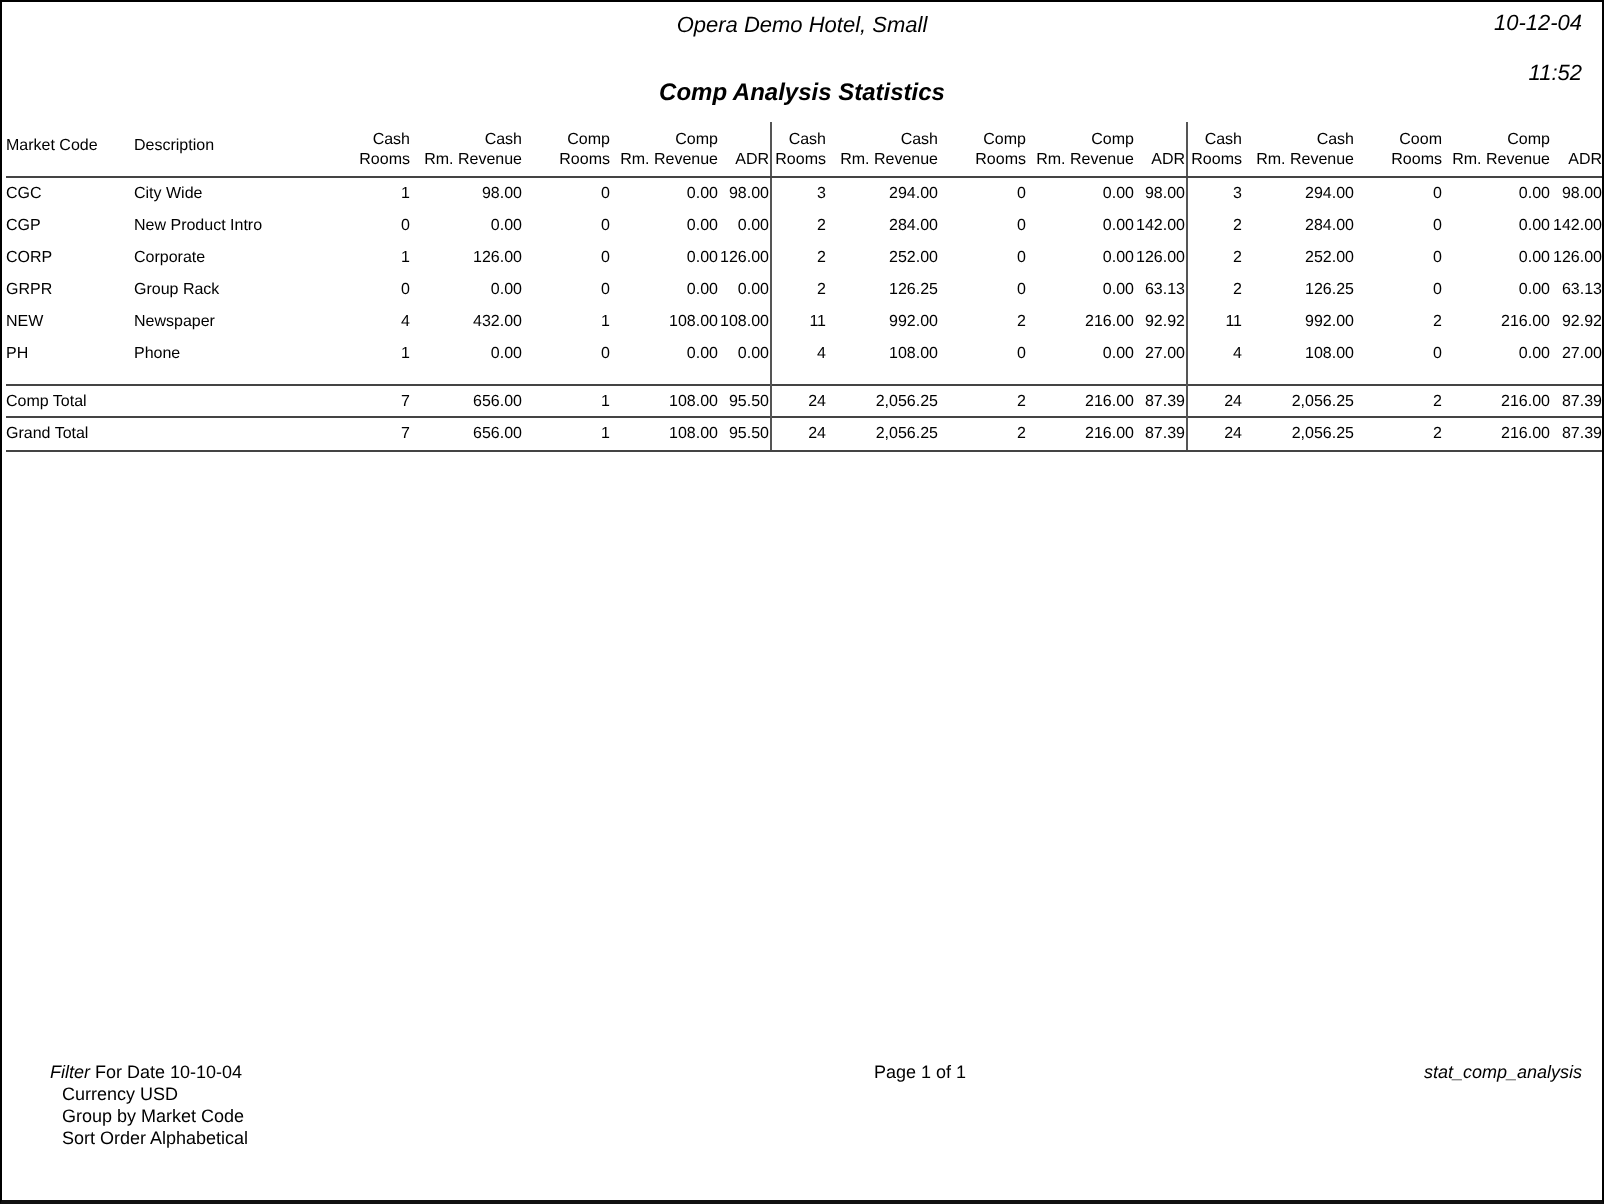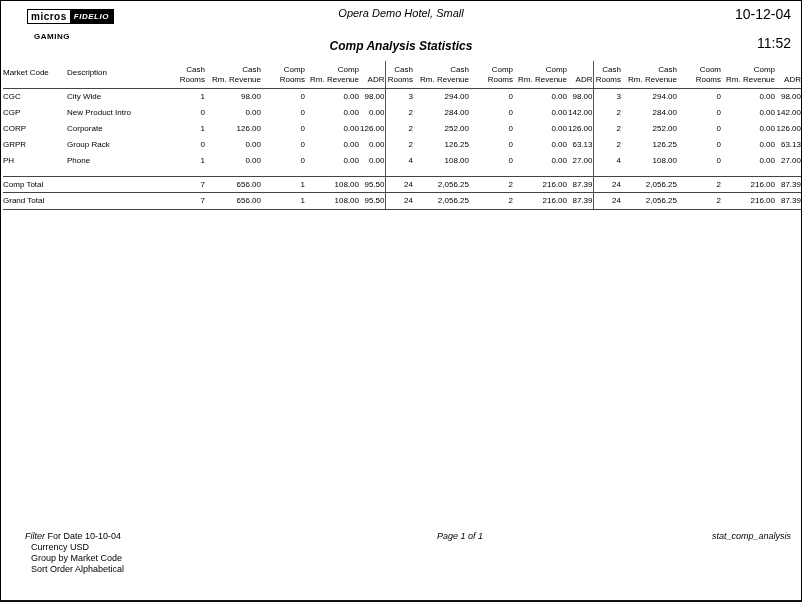--- a/index.html
+++ b/index.html
@@ -31,21 +31,21 @@
   .gaming { margin: 5px 0 0 7px; font-size: 8px; font-weight: bold; letter-spacing: 0.5px; }
 
   .hotel-name {
     position: absolute; top: 6px; left: 0; width: 100%;
     text-align: center; font-style: italic; font-size: 11px;
   }
   .report-title {
     position: absolute; top: 38px; left: 0; width: 100%;
     text-align: center; font-style: italic; font-weight: bold; font-size: 12px;
   }
-  .datetime { position: absolute; top: 5px; right: 10px; text-align: right; font-size: 14px; }
+  .datetime { position: absolute; top: 5px; right: 10px; text-align: right; font-style: italic; font-size: 11px; }
   .datetime .time { margin-top: 13px; }
 
   
   .table-wrap { position: absolute; top: 60px; left: 2px; width: 798px; }
   table.stats {
     border-collapse: collapse; table-layout: fixed; width: 798px;
     font-size: 8px; color: #000;
   }
   table.stats th, table.stats td { padding: 0; font-weight: normal; overflow: hidden; white-space: nowrap; }
 
@@ -67,34 +67,28 @@
 
   tr.spacer td { height: 8px; }
   tr.total td { border-top: 1px solid #444; height: 16px; vertical-align: middle; }
   tr.grand td { border-bottom: 1px solid #444; height: 17px; }
   td.total-label { padding-left: 28px; }
 
   
   .footer-left { position: absolute; left: 24px; top: 530px; font-size: 9px; line-height: 11px; }
   .footer-left .flabel { font-style: italic; }
   .footer-left .indent { margin-left: 6px; }
-  .footer-center { position: absolute; left: 436px; top: 530px; font-style: italic; font-size: 9px; }
+  .footer-center { position: absolute; left: 436px; top: 530px; font-size: 9px; }
   .footer-right { position: absolute; right: 10px; top: 530px; font-style: italic; font-size: 9px; }
 </style>
 </head>
 <body>
 
 <div class="page">
 
-  <div class="logo-block">
-    <div class="logo">
-      <span class="micros">micros</span><span class="fidelio">FIDELIO</span>
-    </div>
-    <div class="gaming">GAMING</div>
-  </div>
 
   <div class="hotel-name">Opera Demo Hotel, Small</div>
   <div class="report-title">Comp Analysis Statistics</div>
 
   <div class="datetime">
     <div class="date">10-12-04</div>
     <div class="time">11:52</div>
   </div>
 
   <div class="table-wrap">
@@ -258,20 +252,39 @@
             <td class="num">0</td>
             <td class="num">0.00</td>
             <td class="num sep">63.13</td>
             <td class="num">2</td>
             <td class="num">126.25</td>
             <td class="num">0</td>
             <td class="num">0.00</td>
             <td class="num">63.13</td>
           </tr>
           <tr class="data-row">
+            <td class="code">NEW</td>
+            <td class="desc">Newspaper</td>
+            <td class="num">4</td>
+            <td class="num">432.00</td>
+            <td class="num">1</td>
+            <td class="num">108.00</td>
+            <td class="num sep">108.00</td>
+            <td class="num">11</td>
+            <td class="num">992.00</td>
+            <td class="num">2</td>
+            <td class="num">216.00</td>
+            <td class="num sep">92.92</td>
+            <td class="num">11</td>
+            <td class="num">992.00</td>
+            <td class="num">2</td>
+            <td class="num">216.00</td>
+            <td class="num">92.92</td>
+          </tr>
+          <tr class="data-row">
             <td class="code">PH</td>
             <td class="desc">Phone</td>
             <td class="num">1</td>
             <td class="num">0.00</td>
             <td class="num">0</td>
             <td class="num">0.00</td>
             <td class="num sep">0.00</td>
             <td class="num">4</td>
             <td class="num">108.00</td>
             <td class="num">0</td>

